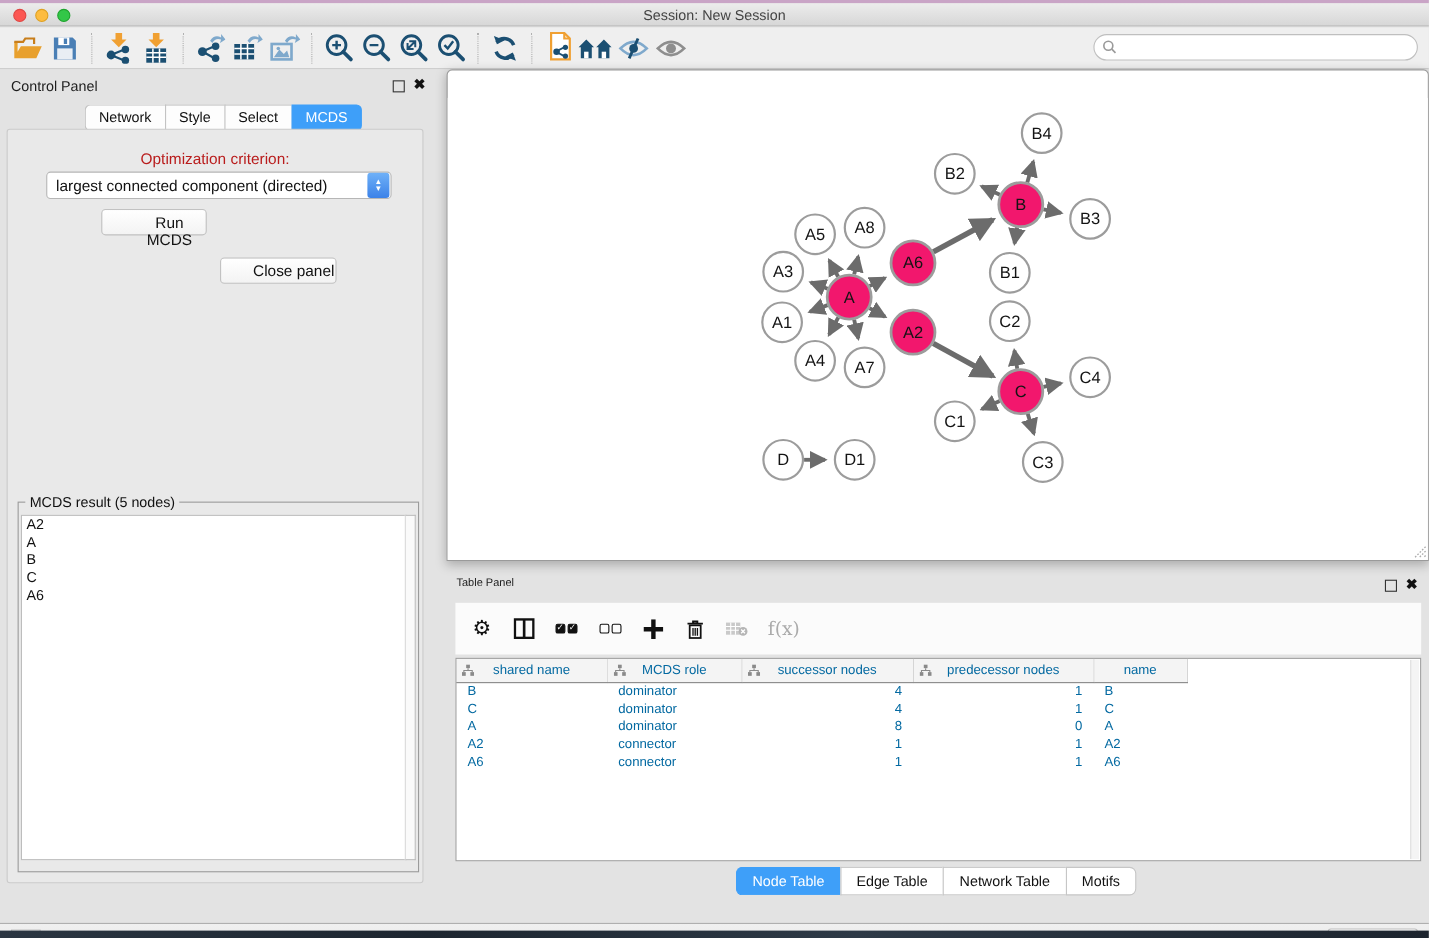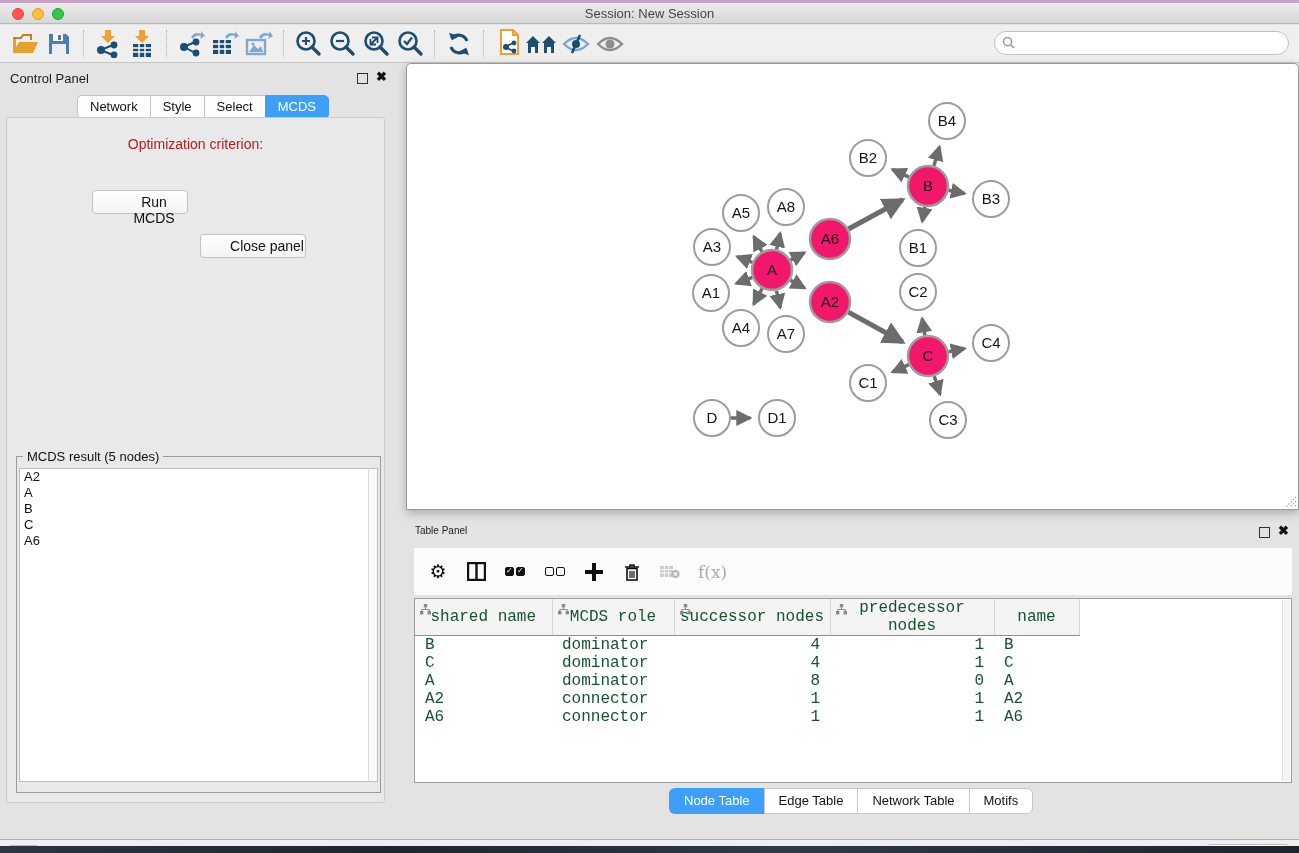--- a/index.html
+++ b/index.html
@@ -80,21 +80,21 @@
   #tp-toolbar { left:414px; top:485px; width:878px; height:47px; background:#FBFBFB;
     display:flex; align-items:center; gap:18px; padding-left:14px; }
   .tp-icon { display:flex; align-items:center; justify-content:center; min-width:20px; }
   .gear { font-size:19px; color:#111; line-height:19px; }
   .chk { width:9px; height:9px; border:1.5px solid #111; border-radius:2px; display:inline-block; margin:0 1px; }
   .chk.filled { background:#111; position:relative; }
   .chk.filled:after { content:"✓"; color:#fff; font-size:8px; position:absolute; left:0px; top:-2px; }
   .fx { font-family:"DejaVu Serif", serif; font-size:17px; color:#ABABAB; }
   #tp-table-box { left:414px; top:535px; width:878px; height:185px; background:#fff;
     border:1px solid #9E9E9E; }
-  #tp-table { border-collapse:collapse; table-layout:fixed; font-size:16px; color:#14532d;font-family:Liberation Mono, monospace; }
+  #tp-table { border-collapse:collapse; table-layout:fixed; font-size:12px; color:#0369a1; }
   #tp-table th { font-weight:normal; background:#F4F4F4; border-right:1px solid #D5D5D5;
     border-bottom:1px solid #8F8F8F; height:21px; position:relative; }
   #tp-table th .hicon { position:absolute; left:5px; top:5px; }
   #tp-table td { height:16px; padding:0 10px; white-space:nowrap; }
   td.ra { text-align:right; } td.la { text-align:left; }
   #tp-scroll { position:absolute; right:1px; top:1px; width:8px; height:181px;
     background:#F4F4F4; border-left:1px solid #DDD; }
   #tp-tabs { left:669px; top:725px; display:flex; }
   .tptab { font-size:13px; padding:4px 14px 5px; background:#fff; border:1px solid #C6C6C6;
     border-right:none; color:#111; }
@@ -267,20 +267,27 @@
   <span class="abs panel-float" style="left:357px; top:10px"></span>
   <span class="abs panel-close" style="left:376px; top:8px">✖</span>
   <div id="cp-tabs" class="abs">
       <span class="cptab">Network</span>
       <span class="cptab">Style</span>
       <span class="cptab">Select</span>
       <span class="cptab active">MCDS</span>
     </div>
   <div id="cp-content" class="abs"></div>
   <div id="opt-label" class="abs">Optimization criterion:</div>
+  <div id="opt-select" class="abs">
+    <span class="val">largest connected component (directed)</span>
+    <span id="opt-stepper">
+      <span>▲</span>
+        <span>▼</span>
+    </span>
+  </div>
   <div id="run-btn" class="abs btn">Run MCDS</div>
   <div id="close-btn" class="abs btn">Close panel</div>
   <div id="mcds-fieldset" class="abs">
     <span id="mcds-legend">MCDS result (5 nodes)</span>
     <div id="mcds-box">
         <div class="mcds-item">A2</div>
         <div class="mcds-item">A</div>
         <div class="mcds-item">B</div>
         <div class="mcds-item">C</div>
         <div class="mcds-item">A6</div>

